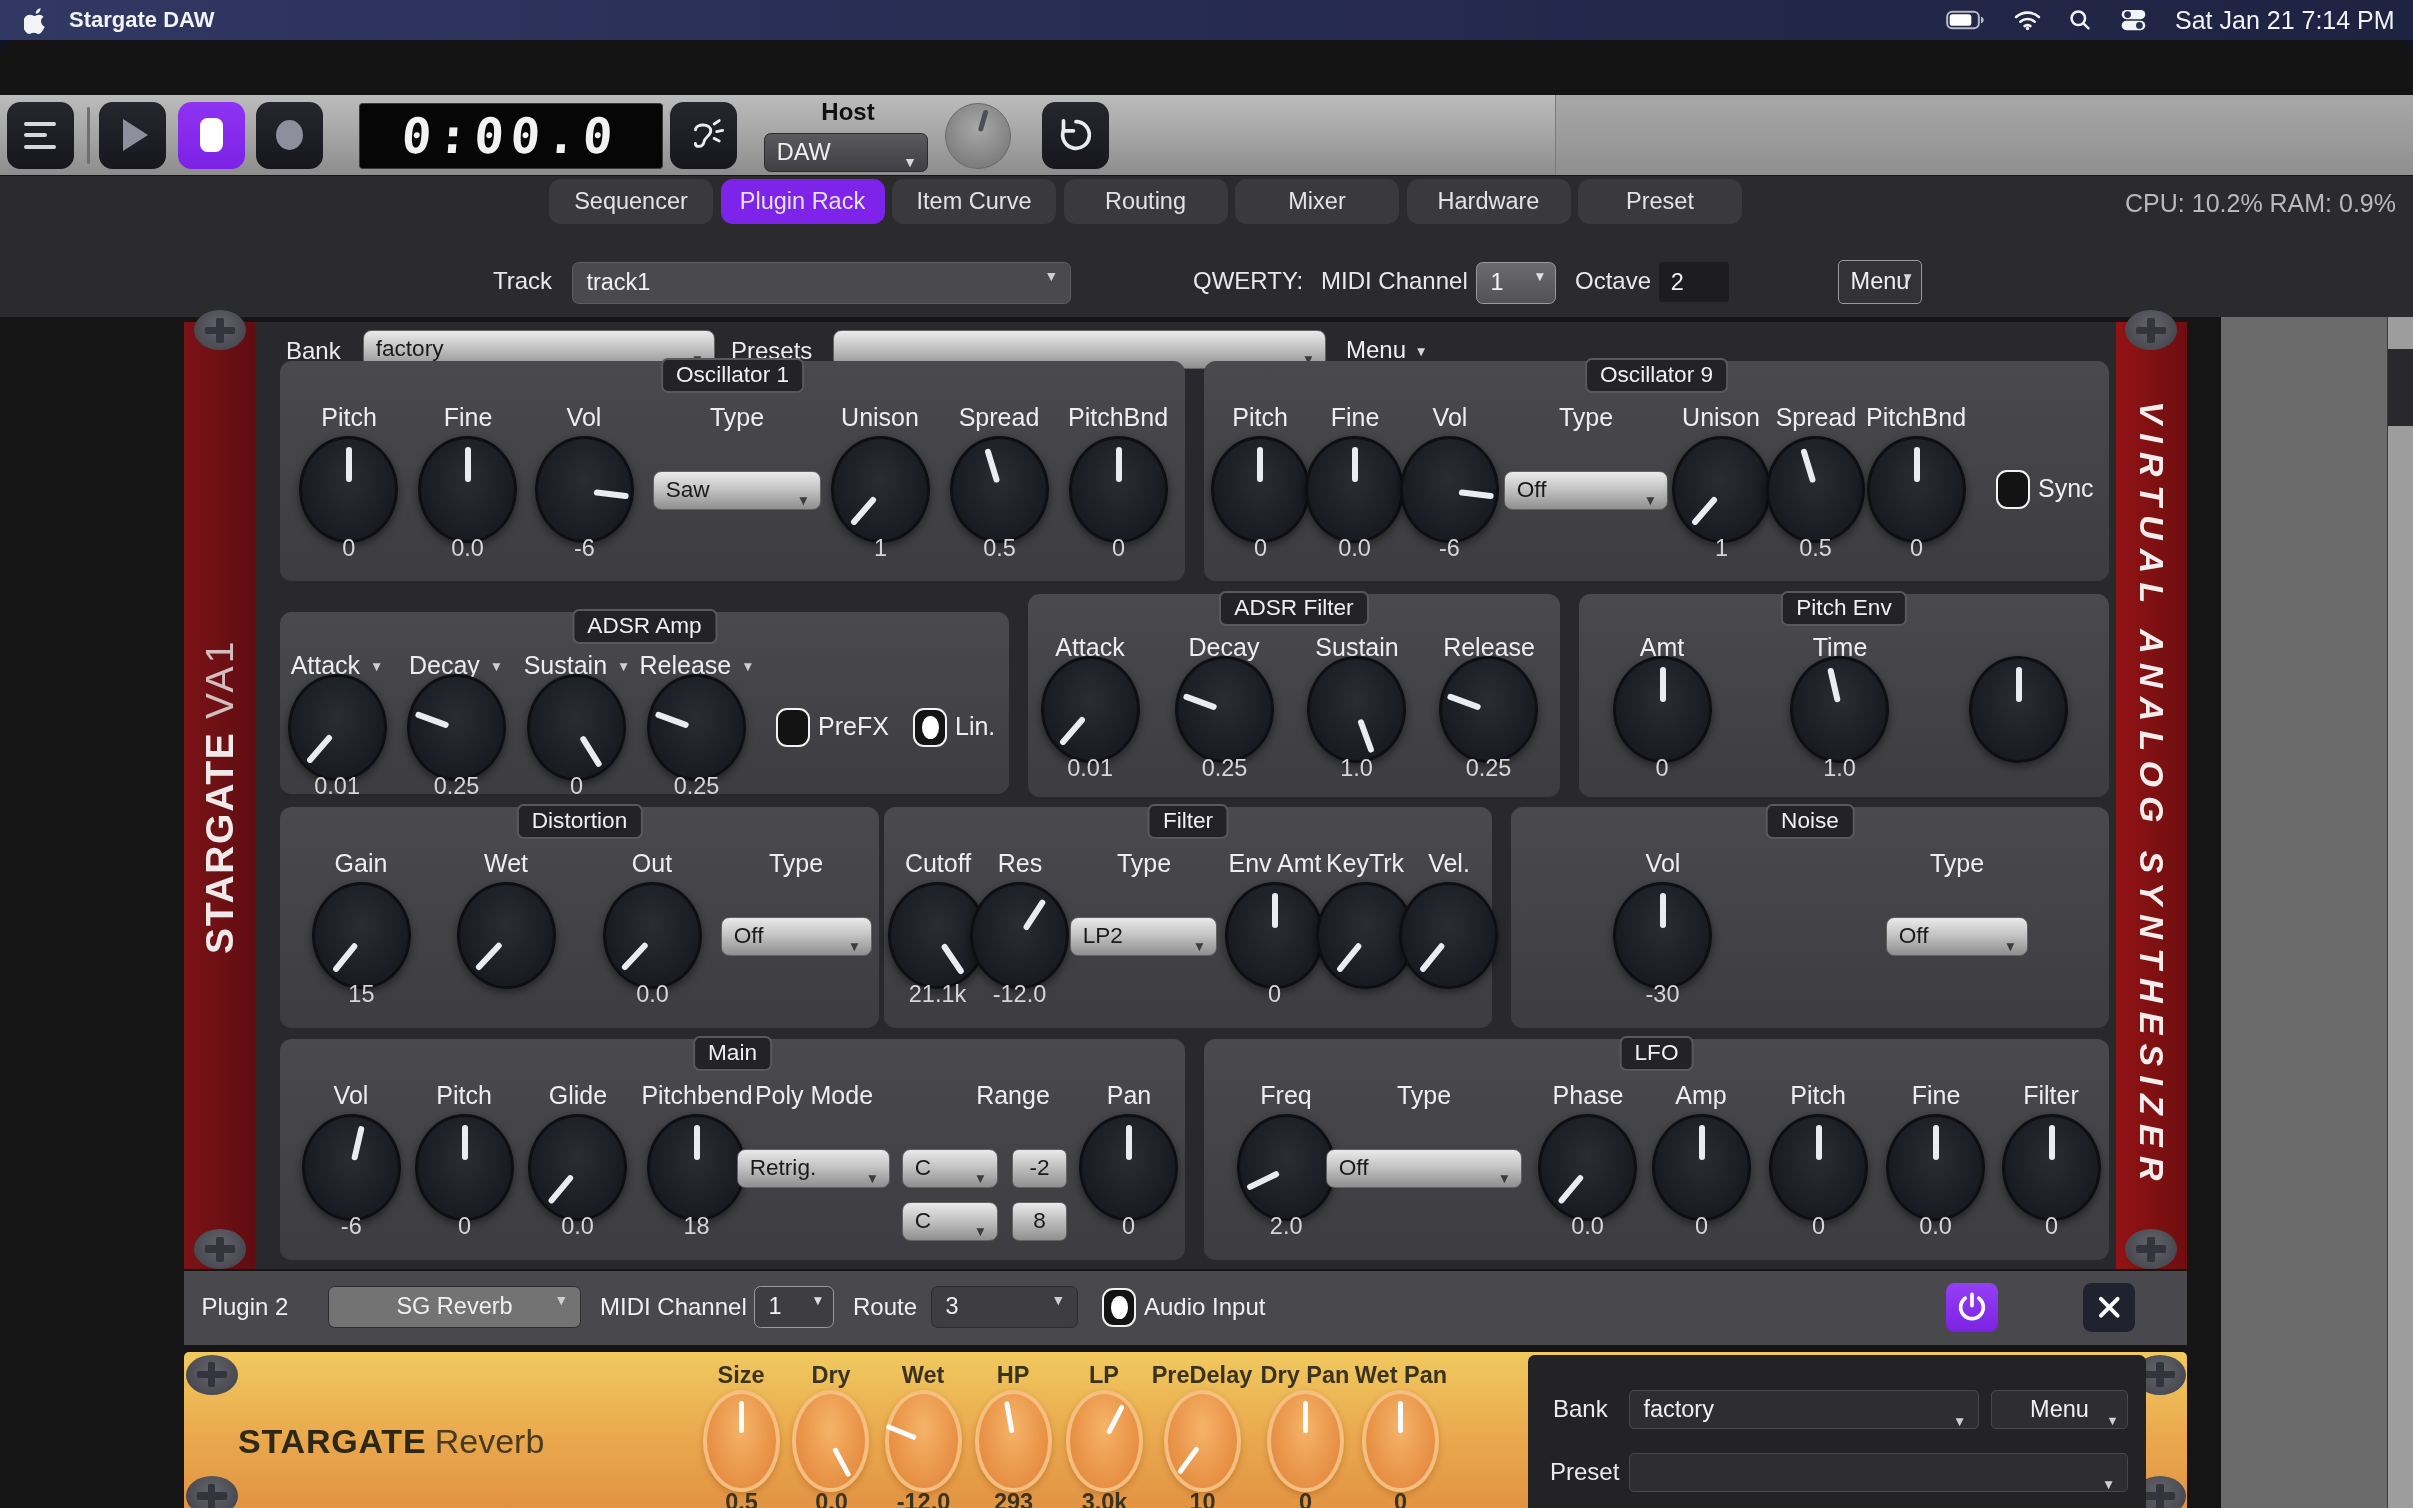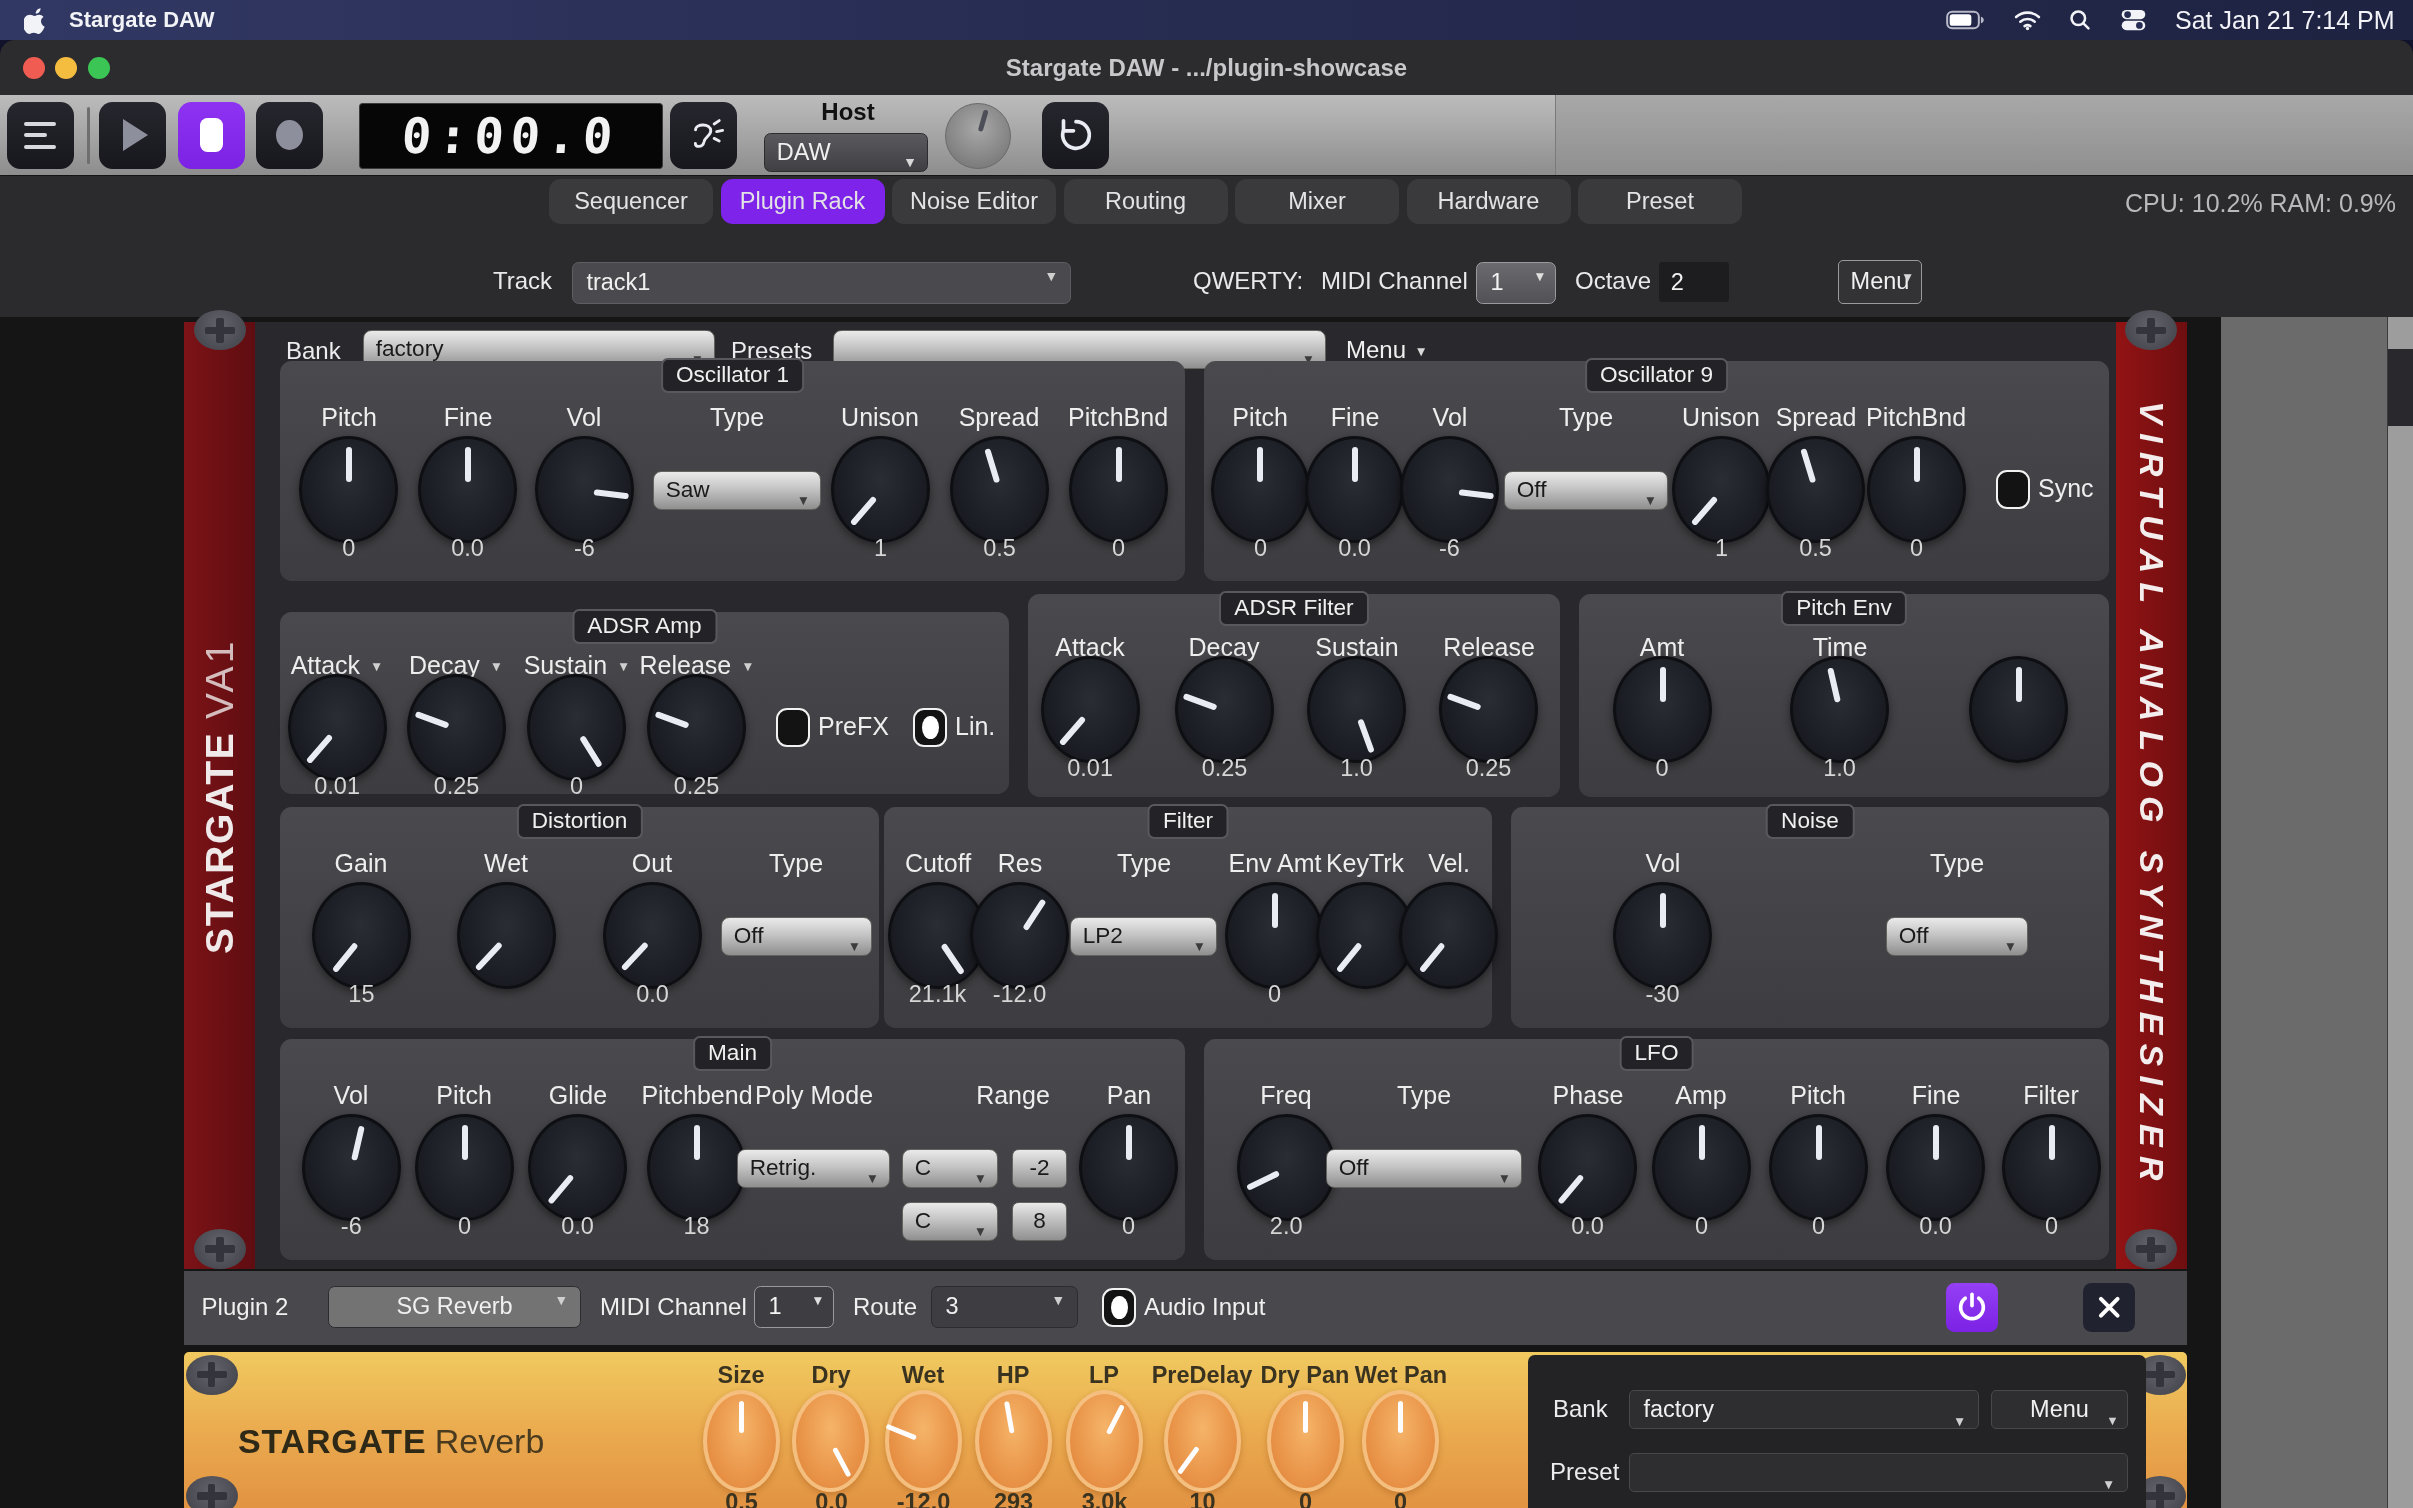--- a/index.html
+++ b/index.html
@@ -194,26 +194,20 @@
           <circle cx="9" cy="6.5" r="4" fill="#272c52"></circle>
           <rect x="2" y="14" width="28" height="11" rx="5.5" fill="#f2f3f7"></rect>
           <circle cx="23" cy="19.5" r="4" fill="#272c52"></circle>
         </svg>
     </span>
     <span class="clock">Sat Jan 21 7:14 PM</span>
   </div>
 </div>
 
 <div id="window">
-  <div id="titlebar">
-    <div class="tl" style="left:22.6px;background:#f05c51;"></div>
-    <div class="tl" style="left:55px;background:#f5bd3f;"></div>
-    <div class="tl" style="left:88px;background:#3bc554;"></div>
-    <div class="title">Stargate DAW - .../plugin-showcase</div>
-  </div>
 
   <div id="transport">
     <div class="rightpane"></div>
     <div class="tbtn" id="btn-menu">
         <div class="hamb">
           <div></div>
           <div></div>
           <div></div>
         </div>
       </div>
@@ -252,21 +246,21 @@
           <path d="M12 4a8 8 0 1 1-7.7 5.8" fill="none" stroke="#e9edf3" stroke-width="2.2" stroke-linecap="round"></path>
           <path d="M4.5 3.5v6h6" fill="none" stroke="#e9edf3" stroke-width="2.2" stroke-linecap="round" stroke-linejoin="round"></path>
         </svg>
     </div>
   </div>
 
   <div id="tabstrip">
     <div id="tabs">
         <div class="tab">Sequencer</div>
         <div class="tab active">Plugin Rack</div>
-        <div class="tab">Noise Editor</div>
+        <div class="tab">Item Curve</div>
         <div class="tab">Routing</div>
         <div class="tab">Mixer</div>
         <div class="tab">Hardware</div>
         <div class="tab">Preset</div>
       </div>
     <div id="cpuram">CPU: 10.2% RAM: 0.9%</div>
     <div id="trackrow">
       <span class="trlabel" style="left:493px">Track</span>
       <span class="dd-dark" style="left:572px;top:6.7px;width:499px"><span>track1</span><span class="car">▼</span></span>
       <span class="trlabel" style="left:1193px">QWERTY:</span>

